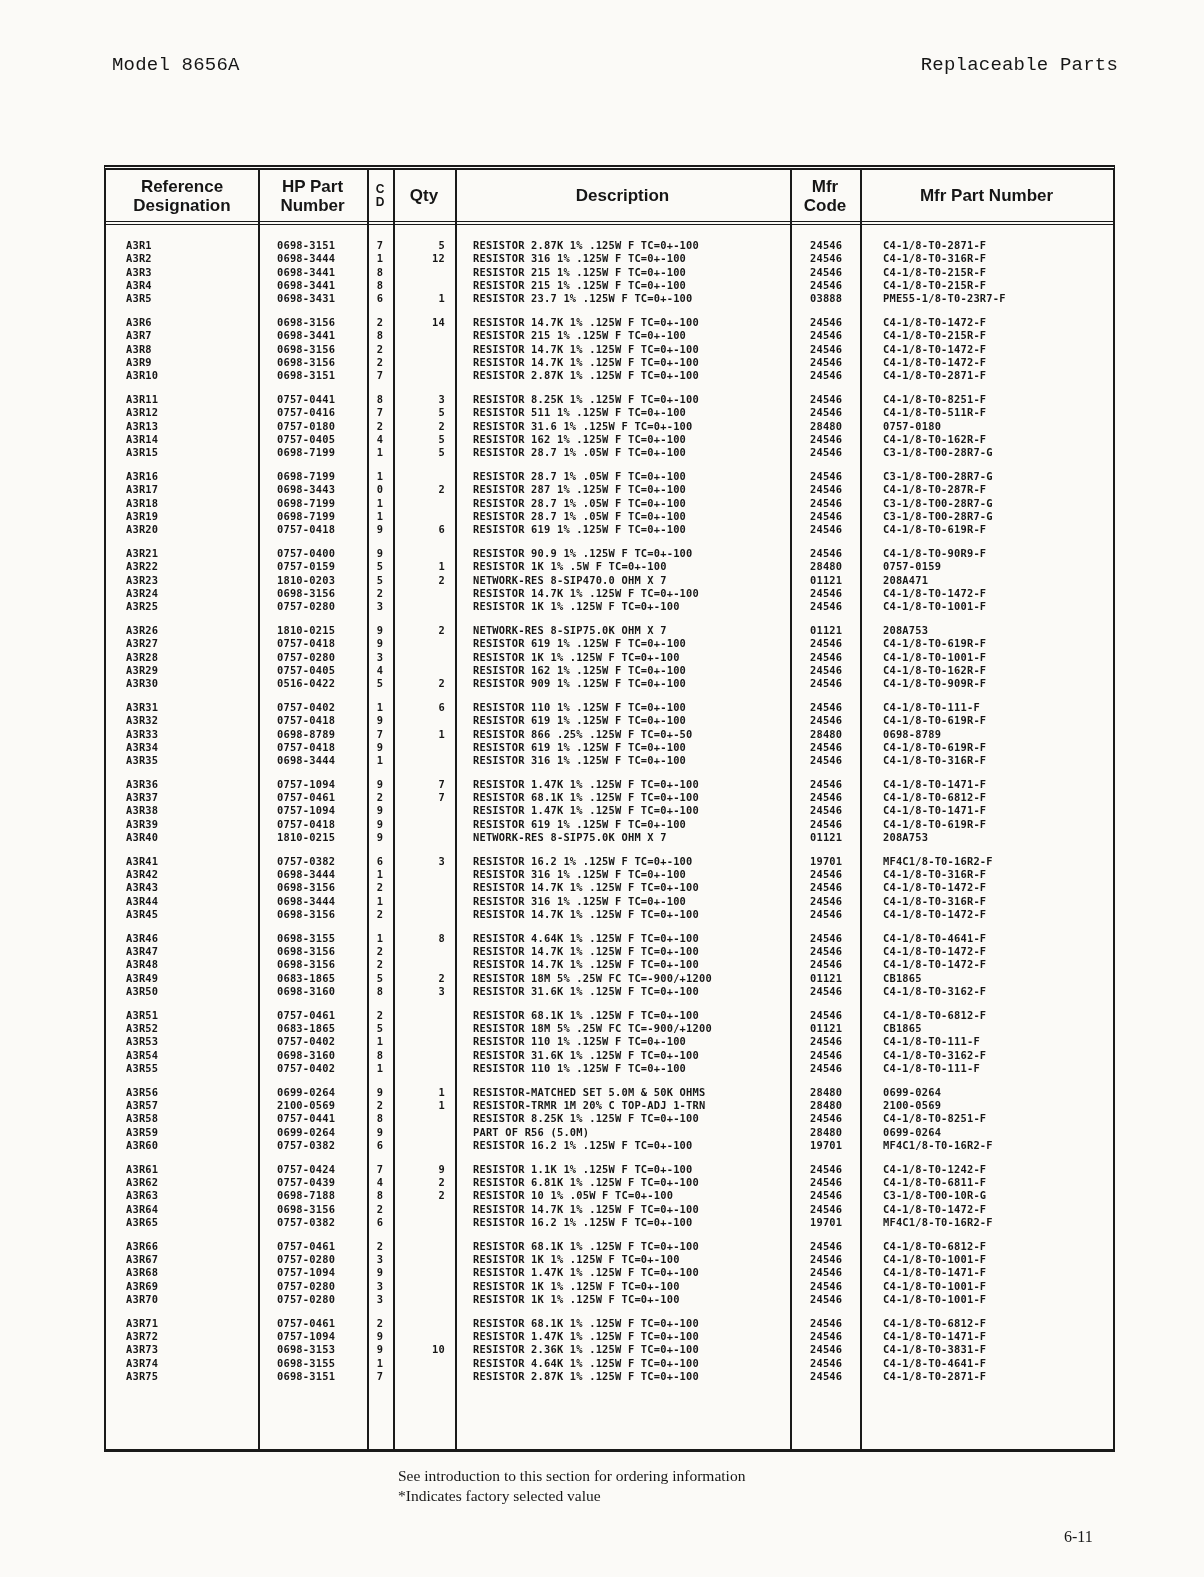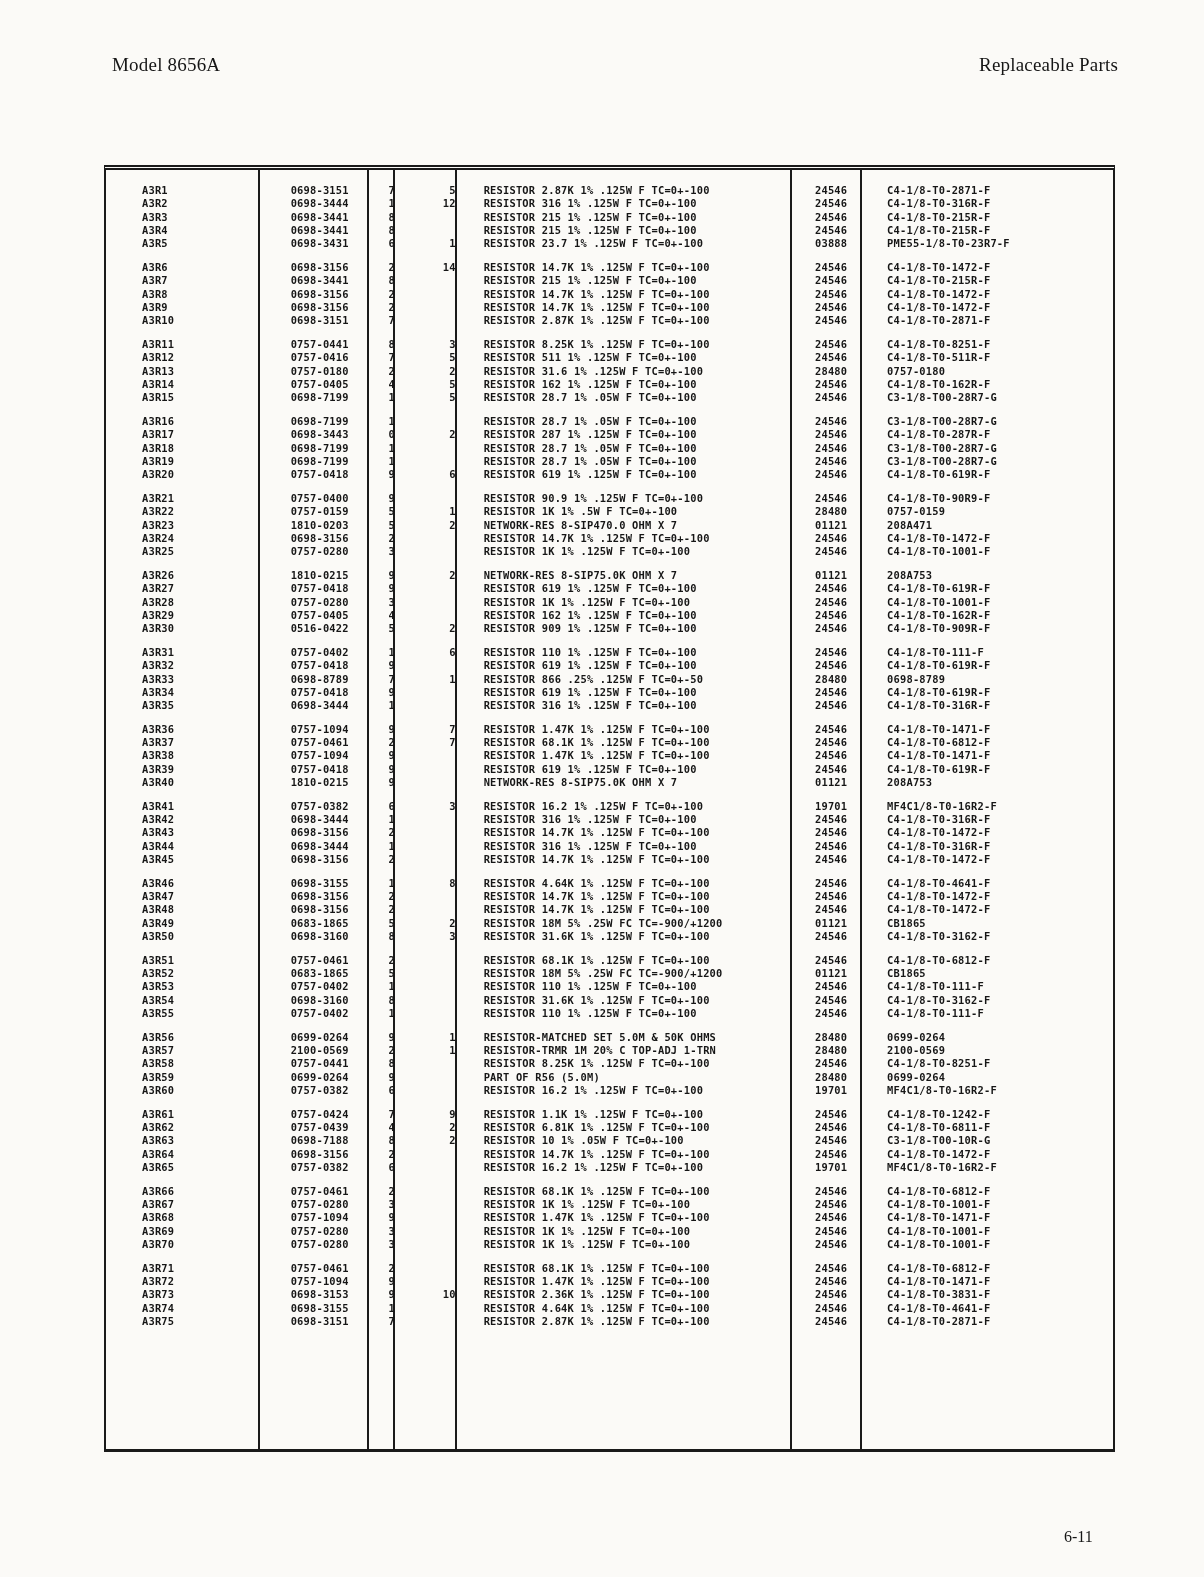--- a/index.html
+++ b/index.html
@@ -1,21 +1,21 @@
 <!DOCTYPE html>
 <html><head>
 <meta charset="utf-8">
 <style>
   html,body{margin:0;padding:0;background:#e8e8e8;}
   .page{
     position:relative;width:1204px;height:1577px;margin:0 auto;
     background:#fbfaf7;color:#161616;overflow:hidden;
     font-family:"Liberation Serif", serif;
   }
-  .running-head{position:absolute;top:54px;font-size:19px;letter-spacing:0.2px;}
+  .running-head{position:absolute;top:54px;font-size:19px;letter-spacing:0.2px;font-family:Liberation Mono, monospace;}
   .running-head.left{left:112px;}
   .running-head.right{right:86px;}
   .table-title{
     position:absolute;top:130px;left:0;width:100%;text-align:center;
     font-family:"Liberation Sans", sans-serif;font-weight:700;font-size:16.5px;
     letter-spacing:-0.2px;
   }
   
   .tbl{
     position:absolute;left:104px;top:165px;width:1011px;height:1287px;
@@ -29,21 +29,21 @@
   .thead{
     position:relative;height:51px;border-bottom:4px double #1a1a1a;
     display:flex;align-items:center;
     font-family:"Liberation Sans", sans-serif;font-weight:700;font-size:17px;line-height:19px;
   }
   .th{box-sizing:border-box;text-align:center;}
   .th.cd{font-size:12px;line-height:13px;}
   
   .w-ref{width:152px;} .w-hp{width:109px;} .w-cd{width:26px;}
   .w-qty{width:62px;} .w-desc{width:335px;} .w-mfr{width:70px;} .w-mpn{width:253px;}
-  .tbody{position:relative;padding-top:14px;padding-left:16px;}
+  .tbody{position:relative;padding-top:14px;}
   .tgroup{margin-bottom:10.5px;}
   .trow{
     display:flex;height:13.3px;
     font-family:"DejaVu Sans Mono", monospace;font-weight:700;
     font-size:10.4px;line-height:13.3px;letter-spacing:0.2px;white-space:pre;
   }
   .c{box-sizing:border-box;overflow:visible;}
   .c.ref{padding-left:20px;}
   .c.hp{padding-left:19px;}
   .c.cd{text-align:center;}
@@ -65,20 +65,32 @@
 
 
   <div class="tbl">
     <div class="vline vl-1"></div>
     <div class="vline vl-2"></div>
     <div class="vline vl-3"></div>
     <div class="vline vl-4"></div>
     <div class="vline vl-5"></div>
     <div class="vline vl-6"></div>
 
+    <div class="thead">
+      <div class="th w-ref">Reference Designation</div>
+      <div class="th w-hp">HP Part Number</div>
+      <div class="th w-cd cd">
+        <div>C</div>
+        <div>D</div>
+      </div>
+      <div class="th w-qty">Qty</div>
+      <div class="th w-desc">Description</div>
+      <div class="th w-mfr">Mfr Code</div>
+      <div class="th w-mpn">Mfr Part Number</div>
+    </div>
 
     <div class="tbody">
         <div class="tgroup">
           <div class="trow"><span class="c ref w-ref">A3R1</span><span class="c hp w-hp">0698-3151</span><span class="c cd w-cd">7</span><span class="c qty w-qty">5</span><span class="c desc w-desc">RESISTOR 2.87K 1% .125W F TC=0+-100</span><span class="c mfr w-mfr">24546</span><span class="c mpn w-mpn">C4-1/8-T0-2871-F</span></div>
           <div class="trow"><span class="c ref w-ref">A3R2</span><span class="c hp w-hp">0698-3444</span><span class="c cd w-cd">1</span><span class="c qty w-qty">12</span><span class="c desc w-desc">RESISTOR 316 1% .125W F TC=0+-100</span><span class="c mfr w-mfr">24546</span><span class="c mpn w-mpn">C4-1/8-T0-316R-F</span></div>
           <div class="trow"><span class="c ref w-ref">A3R3</span><span class="c hp w-hp">0698-3441</span><span class="c cd w-cd">8</span><span class="c qty w-qty"></span><span class="c desc w-desc">RESISTOR 215 1% .125W F TC=0+-100</span><span class="c mfr w-mfr">24546</span><span class="c mpn w-mpn">C4-1/8-T0-215R-F</span></div>
           <div class="trow"><span class="c ref w-ref">A3R4</span><span class="c hp w-hp">0698-3441</span><span class="c cd w-cd">8</span><span class="c qty w-qty"></span><span class="c desc w-desc">RESISTOR 215 1% .125W F TC=0+-100</span><span class="c mfr w-mfr">24546</span><span class="c mpn w-mpn">C4-1/8-T0-215R-F</span></div>
           <div class="trow"><span class="c ref w-ref">A3R5</span><span class="c hp w-hp">0698-3431</span><span class="c cd w-cd">6</span><span class="c qty w-qty">1</span><span class="c desc w-desc">RESISTOR 23.7 1% .125W F TC=0+-100</span><span class="c mfr w-mfr">03888</span><span class="c mpn w-mpn">PME55-1/8-T0-23R7-F</span></div>
         </div>
         <div class="tgroup">
@@ -175,16 +187,20 @@
         <div class="tgroup">
           <div class="trow"><span class="c ref w-ref">A3R71</span><span class="c hp w-hp">0757-0461</span><span class="c cd w-cd">2</span><span class="c qty w-qty"></span><span class="c desc w-desc">RESISTOR 68.1K 1% .125W F TC=0+-100</span><span class="c mfr w-mfr">24546</span><span class="c mpn w-mpn">C4-1/8-T0-6812-F</span></div>
           <div class="trow"><span class="c ref w-ref">A3R72</span><span class="c hp w-hp">0757-1094</span><span class="c cd w-cd">9</span><span class="c qty w-qty"></span><span class="c desc w-desc">RESISTOR 1.47K 1% .125W F TC=0+-100</span><span class="c mfr w-mfr">24546</span><span class="c mpn w-mpn">C4-1/8-T0-1471-F</span></div>
           <div class="trow"><span class="c ref w-ref">A3R73</span><span class="c hp w-hp">0698-3153</span><span class="c cd w-cd">9</span><span class="c qty w-qty">10</span><span class="c desc w-desc">RESISTOR 2.36K 1% .125W F TC=0+-100</span><span class="c mfr w-mfr">24546</span><span class="c mpn w-mpn">C4-1/8-T0-3831-F</span></div>
           <div class="trow"><span class="c ref w-ref">A3R74</span><span class="c hp w-hp">0698-3155</span><span class="c cd w-cd">1</span><span class="c qty w-qty"></span><span class="c desc w-desc">RESISTOR 4.64K 1% .125W F TC=0+-100</span><span class="c mfr w-mfr">24546</span><span class="c mpn w-mpn">C4-1/8-T0-4641-F</span></div>
           <div class="trow"><span class="c ref w-ref">A3R75</span><span class="c hp w-hp">0698-3151</span><span class="c cd w-cd">7</span><span class="c qty w-qty"></span><span class="c desc w-desc">RESISTOR 2.87K 1% .125W F TC=0+-100</span><span class="c mfr w-mfr">24546</span><span class="c mpn w-mpn">C4-1/8-T0-2871-F</span></div>
         </div>
       </div>
   </div>
 
+  <div class="footnotes">
+    <div>See introduction to this section for ordering information</div>
+    <div>*Indicates factory selected value</div>
+  </div>
 
   <div class="page-number">6-11</div>
 
 </div>
 
 </body></html>

